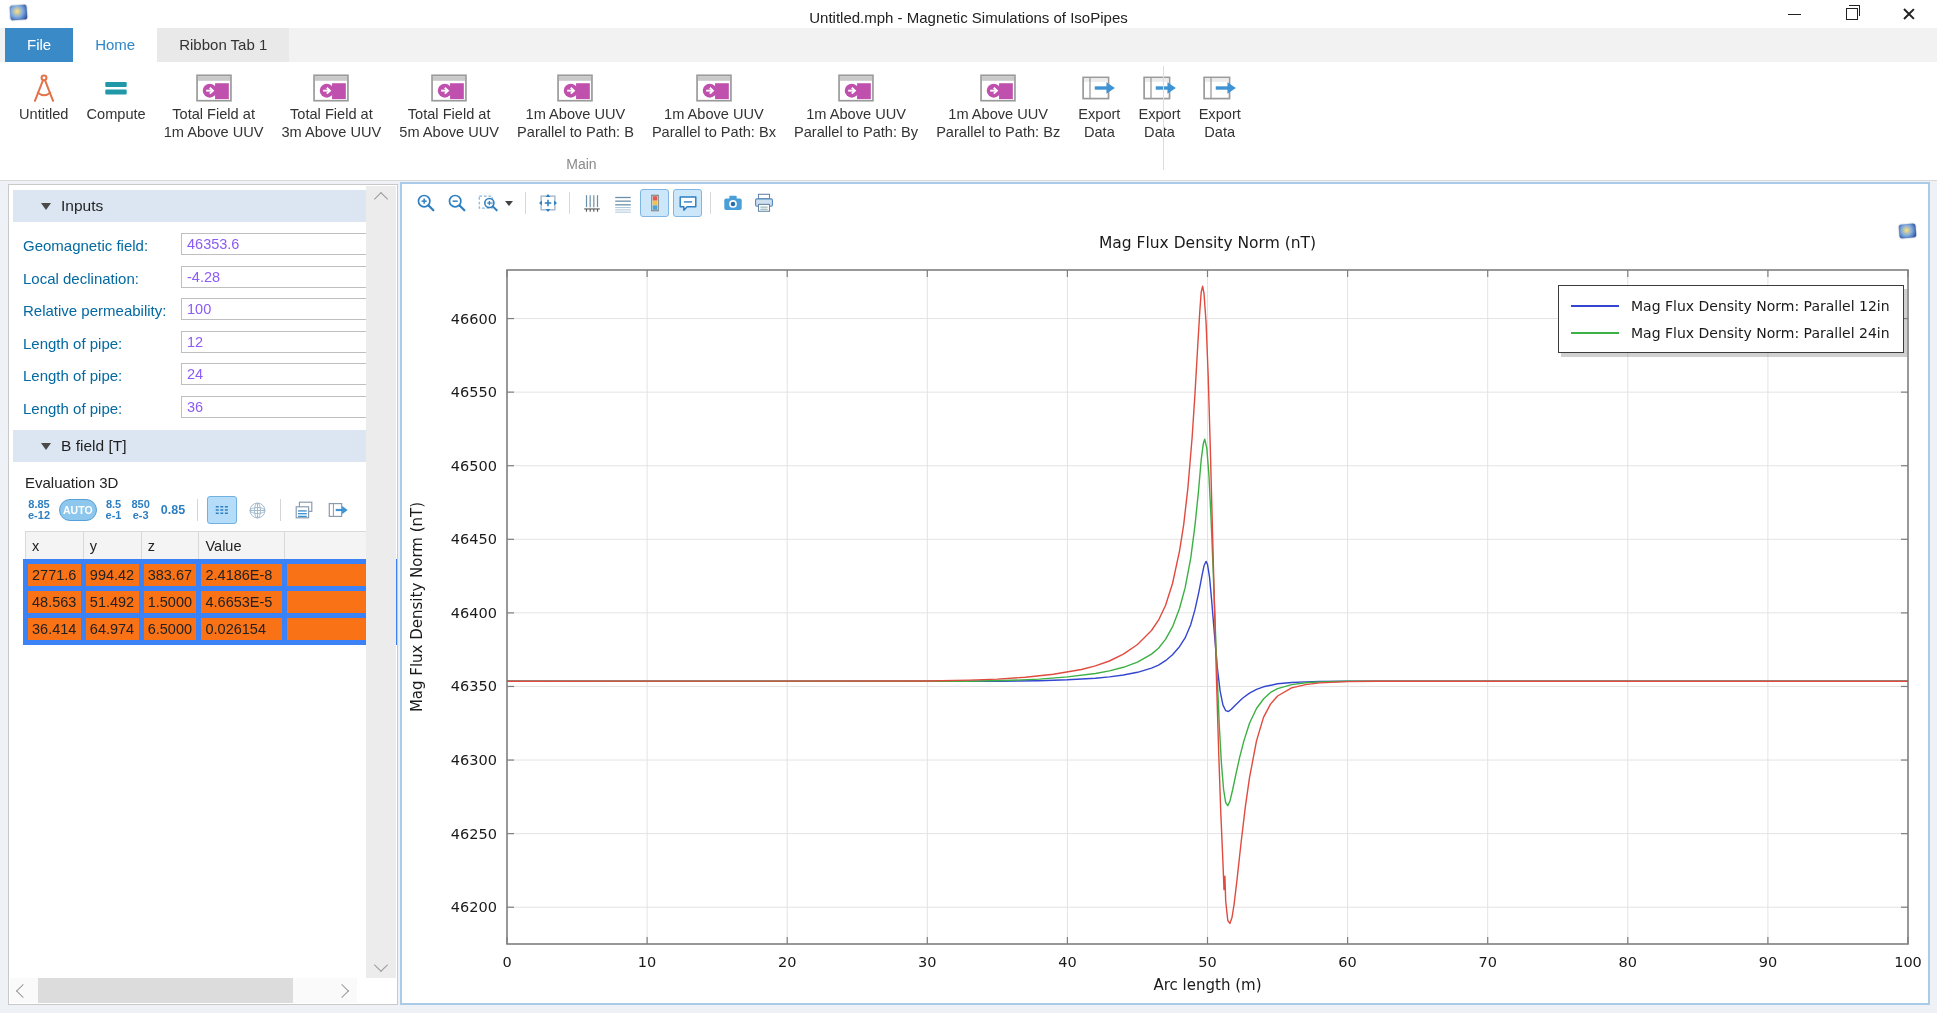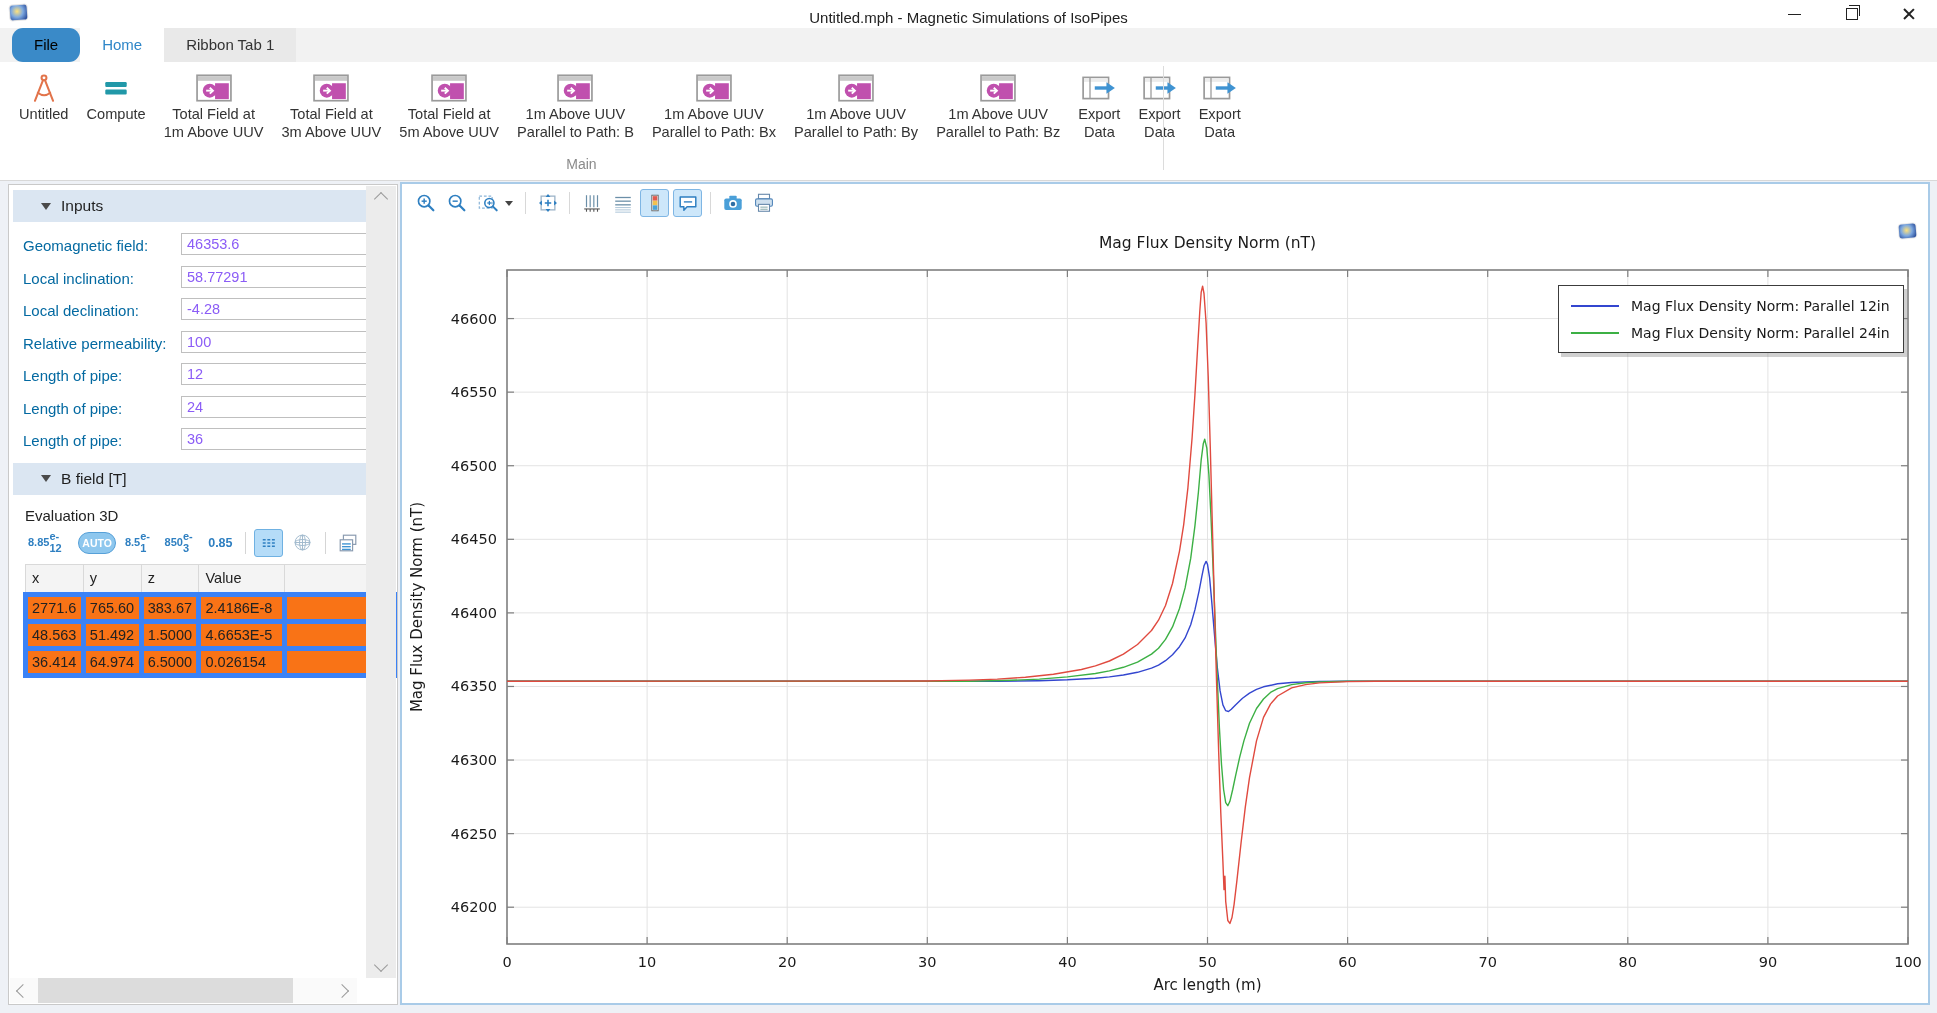--- a/index.html
+++ b/index.html
@@ -18,21 +18,21 @@
   .glyph-min{width:13px;height:0;border-top:1.6px solid #222;}
   .glyph-restore{width:10px;height:10px;border:1.4px solid #222;position:relative;background:#fff;}
   .glyph-restore:before{content:"";position:absolute;left:2px;top:-4px;width:10px;height:10px;border:1.4px solid #222;border-bottom:none;border-left:none;background:transparent;}
   .glyph-close{position:relative;width:14px;height:14px;}
   .glyph-close:before,.glyph-close:after{content:"";position:absolute;left:6px;top:0;width:1.7px;height:14px;background:#222;}
   .glyph-close:before{transform:rotate(45deg);} .glyph-close:after{transform:rotate(-45deg);}
 
   
   #tabrow{position:absolute;top:28px;left:0;width:1937px;height:34px;background:#f2f2f2;}
   .tab{display:inline-block;height:34px;line-height:34px;padding:0 22px;font-size:15px;vertical-align:top;}
-  .tab-file{background:#3a8ac8;color:#000000;margin-left:12px;border-radius:11px;}
+  .tab-file{background:#3a8ac8;color:#ffffff;margin-left:5px;}
   .tab-active{background:#ffffff;color:#2e86c8;}
   .tab-normal{background:#e9e9e9;color:#333;}
   #ribbon{position:absolute;top:62px;left:0;width:1937px;height:118px;background:#ffffff;border-bottom:1px solid #d8d8d8;}
   #ribbon-items{position:absolute;left:10px;top:6px;display:flex;align-items:flex-start;}
   .ribbon-item{display:flex;flex-direction:column;align-items:center;padding:2px 9px;cursor:default;}
   .ribbon-item .ric{height:36px;display:flex;align-items:center;justify-content:center;}
   .ribbon-item .rlabel{font-size:14.6px;line-height:17.5px;text-align:center;color:#333;white-space:nowrap;}
   #ribbon-group-label{position:absolute;left:0;top:94px;width:1163px;text-align:center;font-size:14px;color:#8a8a8a;}
   #ribbon-group-sep{position:absolute;left:1163px;top:4px;width:1px;height:104px;background:#dcdcdc;}
 
@@ -41,21 +41,21 @@
   .section-header{position:relative;margin:5px 4px 0 4px;height:32px;background:#dbe6f2;display:flex;align-items:center;padding-left:28px;box-sizing:border-box;}
   .tri{width:0;height:0;border-left:5.5px solid transparent;border-right:5.5px solid transparent;border-top:7px solid #4a4a4a;margin-right:10px;}
   .section-title{font-size:15.5px;color:#1f1f1f;}
   .field-row{position:relative;height:32.5px;}
   .field-label{position:absolute;left:14px;top:7px;font-size:15px;color:#0369a1;}
   .field-input{position:absolute;left:172px;top:3px;width:178px;height:20px;border:1px solid #bfbfbf;font-size:14.5px;
     font-family:"Liberation Sans",sans-serif;padding:0 5px;color:#8b5cf6;background:#fff;}
   #fields-wrap{margin-top:8px;}
   #bfield-subtitle{margin:12px 0 4px 16px;font-size:15px;color:#222;}
   #unit-toolbar{display:flex;align-items:center;margin:4px 0 6px 14px;height:30px;}
-  .ustack{display:flex;flex-direction:row;align-items:center;color:#2e7fc1;font-size:11px;line-height:11.5px;margin:0 5px;font-weight:bold;}
+  .ustack{display:flex;flex-direction:column;align-items:center;color:#2e7fc1;font-size:11px;line-height:11.5px;margin:0 5px;font-weight:bold;}
   .usingle{color:#2e7fc1;font-size:12.5px;margin:0 6px;font-weight:bold;}
   .ubtn{background:#8ec7ee;border:1px solid #56a0d8;border-radius:11px;color:#fff;font-size:10.5px;font-weight:bold;
         padding:4px 3px;margin:0 4px;}
   .itool{width:28px;height:26px;display:flex;align-items:center;justify-content:center;border-radius:3px;margin:0 3px;}
   .itool.active{background:#b5dcf8;border:1px solid #6fb1e2;}
   .usep{width:1px;height:22px;background:#d5d5d5;margin:0 6px;}
 
   #eval-table{border-collapse:collapse;margin-left:14px;font-size:14.5px;color:#222;}
   #eval-table th{font-weight:normal;text-align:left;background:#f4f4f4;border:1px solid #d9d9d9;height:27px;padding:0 6px;}
   #eval-table td{border:5px solid #3b82f6;height:22px;padding:0 4px;background:#f97316;white-space:nowrap;}
@@ -317,24 +317,20 @@
   <div class="section-header">
     <div class="tri"></div>
     <div class="section-title">Inputs</div>
   </div>
   <div id="fields-wrap">
       <div class="field-row">
         <div class="field-label">Geomagnetic field:</div>
         <input class="field-input" value="46353.6" style="">
       </div>
       <div class="field-row">
-        <div class="field-label">Local inclination:</div>
-        <input class="field-input" value="58.77291" style="">
-      </div>
-      <div class="field-row">
         <div class="field-label">Local declination:</div>
         <input class="field-input" value="-4.28" style="">
       </div>
       <div class="field-row">
         <div class="field-label">Relative permeability:</div>
         <input class="field-input" value="100" style="">
       </div>
       <div class="field-row">
         <div class="field-label">Length of pipe:</div>
         <input class="field-input" value="12" style="">
@@ -414,21 +410,21 @@
           <th style="width: 45px;">x</th>
           <th style="width: 45px;">y</th>
           <th style="width: 45px;">z</th>
           <th style="width: 74px;">Value</th>
           <th style="width: 131px;"></th>
         </tr>
       </thead>
     <tbody id="eval-tbody">
         <tr>
           <td>2771.6</td>
-          <td>765.60</td>
+          <td>994.42</td>
           <td>383.67</td>
           <td>2.4186E-8</td>
           <td></td>
         </tr>
         <tr>
           <td>48.563</td>
           <td>51.492</td>
           <td>1.5000</td>
           <td>4.6653E-5</td>
           <td></td>

